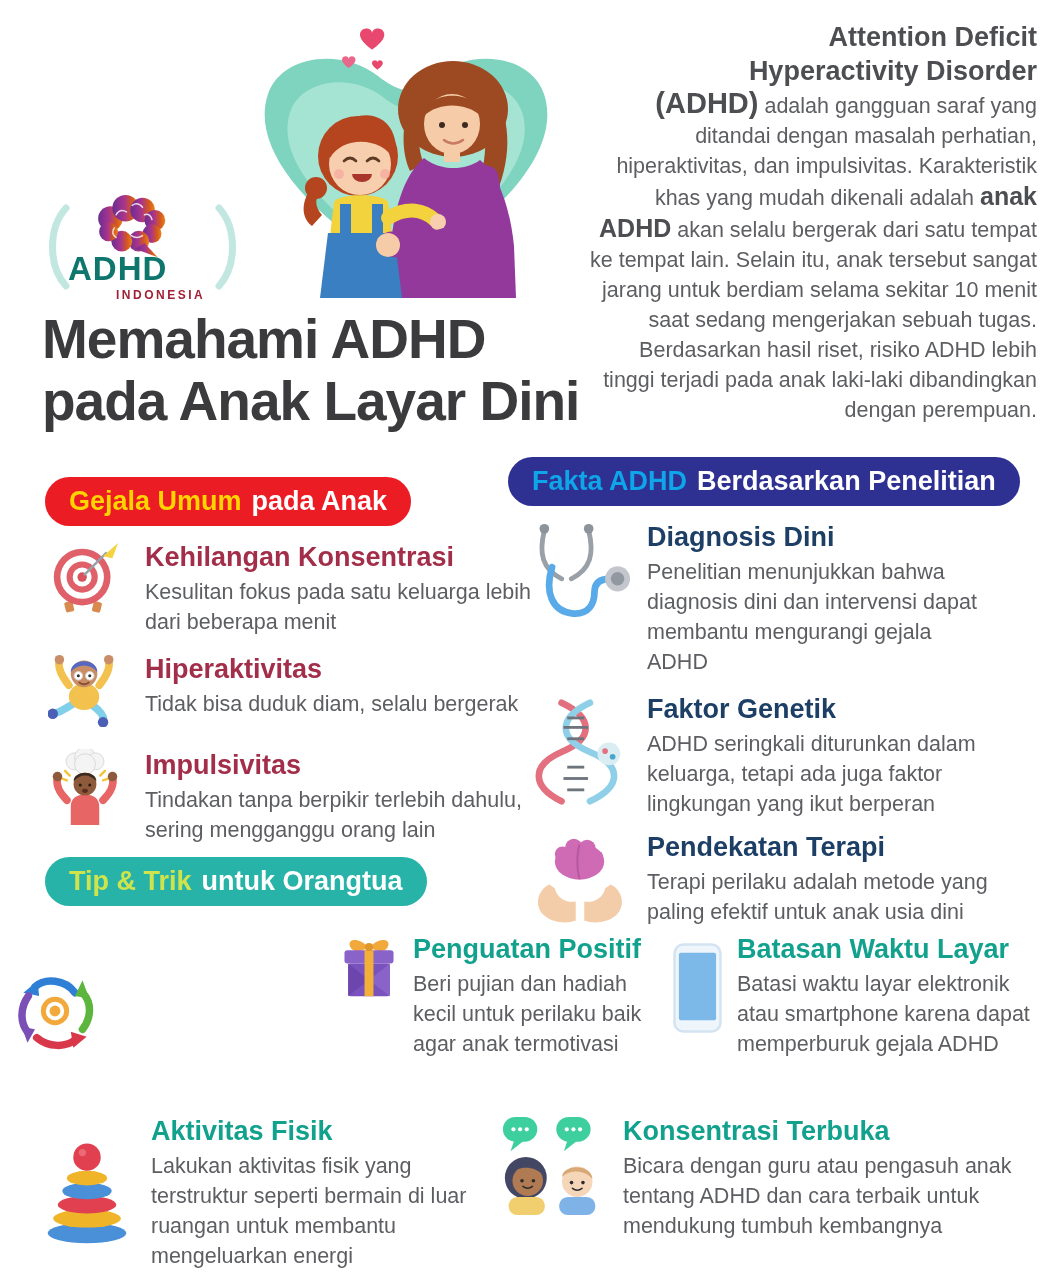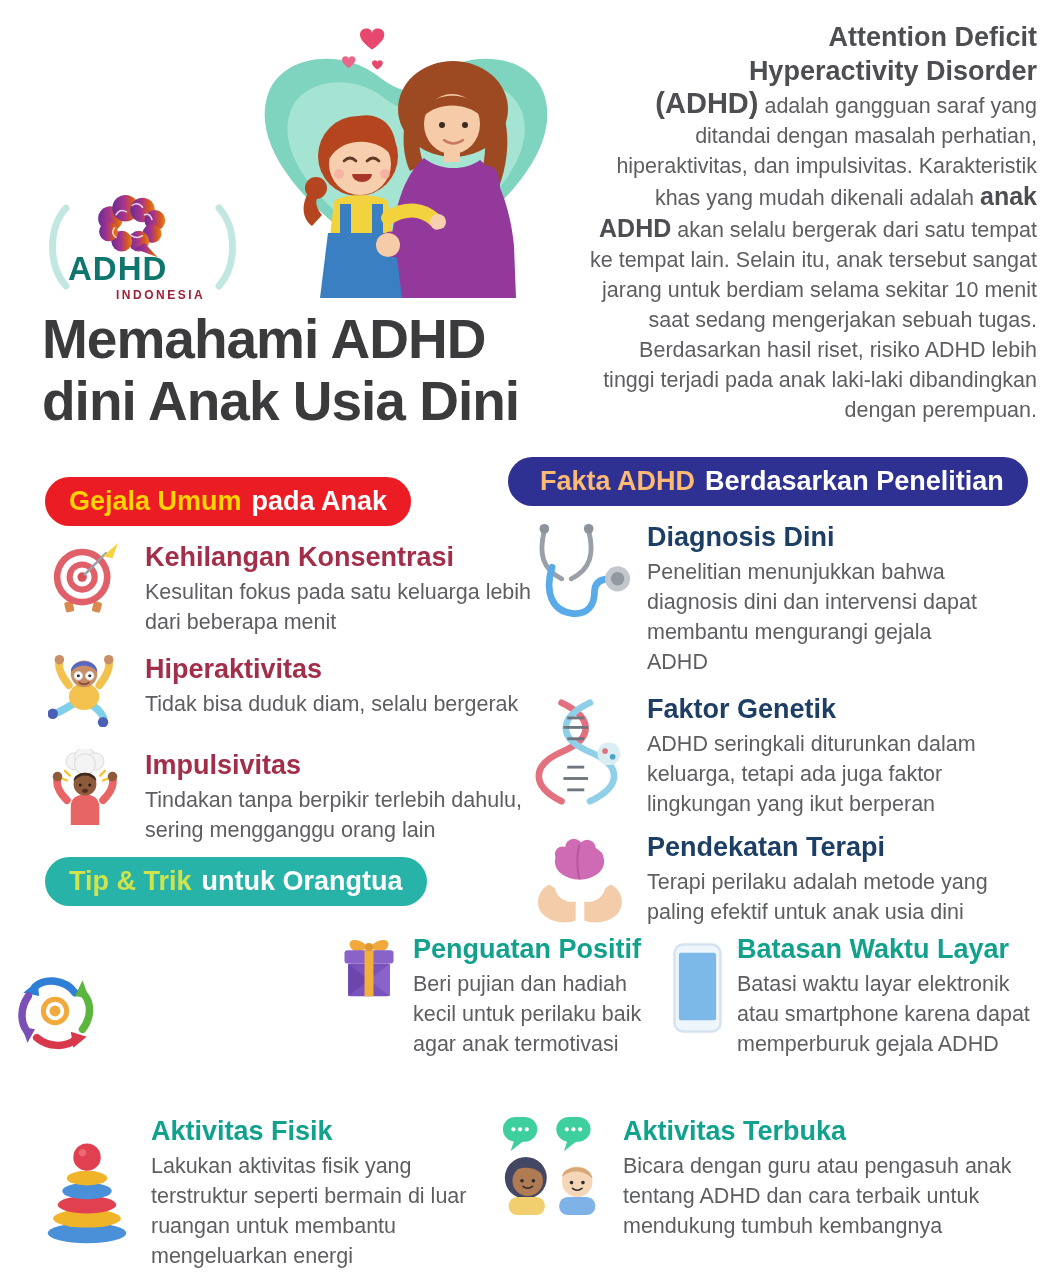--- a/index.html
+++ b/index.html
@@ -29,21 +29,21 @@
          font-weight:bold;color:#3b3b3d;letter-spacing:-1px;}
   .title span{display:block;}
 
   
   .badge{position:absolute;display:inline-flex;gap:10px;align-items:baseline;
          border-radius:40px;padding:9px 24px;font-size:27px;font-weight:bold;white-space:nowrap;}
   .badge .hl{color:#ffd400;}
   .badge .rest{color:#ffffff;}
   .badge-red{left:45px;top:477px;background:#ec1c24;}
   .badge-blue{left:508px;top:457px;background:#2e3192;}
-  .badge-blue .hl{color:#fdba74;margin-left:8px;}
+  .badge-blue .hl{color:#0ea5e9;}
   .badge-teal{left:45px;top:857px;background:#27b3a8;}
   .badge-teal .hl{color:#cfe44c;}
 
   
   .item{display:flex;align-items:flex-start;}
   .item-title{font-size:27px;font-weight:bold;margin-bottom:3px;line-height:33px;}
   .item-desc{font-size:21.5px;line-height:30px;color:#5d5e62;}
 
   
   .symptoms{position:absolute;left:45px;top:541px;width:505px;}
@@ -177,21 +177,21 @@
     <span class="lead">Attention Deficit</span>
     <span class="lead">Hyperactivity Disorder</span>
     <span class="lead-inline">(ADHD)</span>
     <span> adalah gangguan saraf yang ditandai dengan masalah perhatian, hiperaktivitas, dan impulsivitas. Karakteristik khas yang mudah dikenali adalah </span>
     <span class="midbold">anak ADHD</span>
     <span> akan selalu bergerak dari satu tempat ke tempat lain. Selain itu, anak tersebut sangat jarang untuk berdiam selama sekitar 10 menit saat sedang mengerjakan sebuah tugas. Berdasarkan hasil riset, risiko ADHD lebih tinggi terjadi pada anak laki-laki dibandingkan dengan perempuan.</span>
   </div>
 
   <h1 class="title">
     <span>Memahami ADHD</span>
-    <span>dini Anak Usia Dini</span>
+    <span>pada Anak Layar Dini</span>
   </h1>
 
   <div class="badge badge-red">
     <span class="hl">Gejala Umum</span>
     <span class="rest">pada Anak</span>
   </div>
   <div class="badge badge-blue">
     <span class="hl">Fakta ADHD</span>
     <span class="rest">Berdasarkan Penelitian</span>
   </div>
@@ -444,19 +444,19 @@
           <rect x="12" y="86" width="38" height="19" rx="9" fill="#f2cf6e"></rect>
           <circle cx="84" cy="70" r="16" fill="#f5d6b8"></circle>
           <path d="M68 65 C 69 51 99 51 100 67 C 91 57 76 57 68 65 Z" fill="#d9a877"></path>
           <circle cx="78" cy="71" r="1.9" fill="#2c2c2c"></circle>
             <circle cx="90" cy="71" r="1.9" fill="#2c2c2c"></circle>
           <path d="M79 77 Q 84 81 89 77" stroke="#2c2c2c" stroke-width="1.6" fill="none" stroke-linecap="round"></path>
           <rect x="65" y="86" width="38" height="19" rx="9" fill="#7fb3e8"></rect>
         </svg>
       </div>
       <div class="item-body">
-        <div class="item-title">Aktivitas Terbuka</div>
+        <div class="item-title">Konsentrasi Terbuka</div>
         <div class="item-desc">Bicara dengan guru atau pengasuh anak tentang ADHD dan cara terbaik untuk mendukung tumbuh kembangnya</div>
       </div>
     </div>
   </div>
 
 </div>
 
 </body></html>

